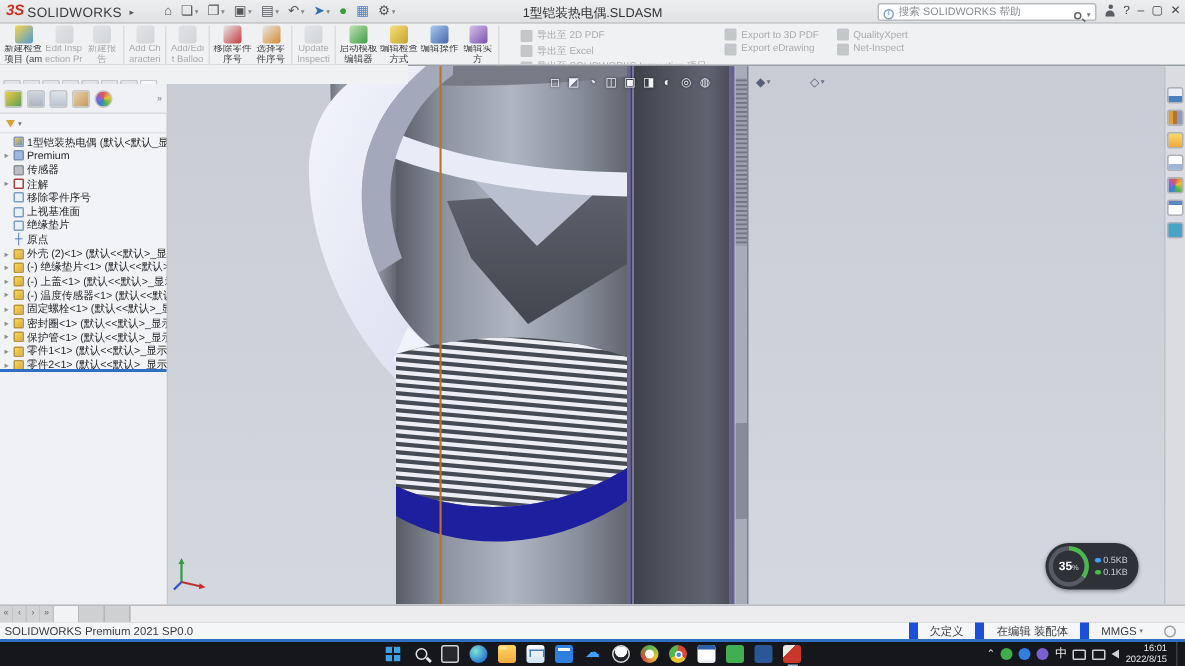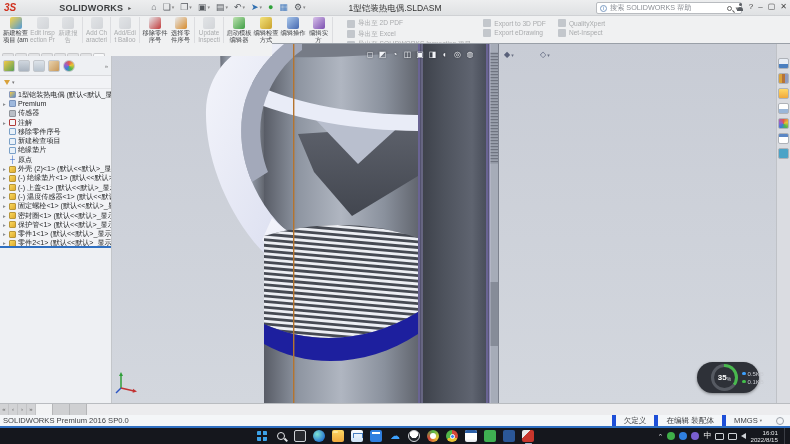--- a/index.html
+++ b/index.html
@@ -3,30 +3,30 @@
 <meta charset="utf-8">
 <style>
 *{margin:0;padding:0;box-sizing:border-box;}
 html,body{background:#9aa0a8;}
 body{position:relative;width:790px;height:444px;overflow:hidden;font-family:"Liberation Sans",sans-serif;cursor:default;}
 
 
 #titlebar{position:absolute;left:0;top:0;width:790px;height:16px;background:linear-gradient(#edeeef,#dfe1e3);border-bottom:1px solid #cfd1d4;display:flex;align-items:center;z-index:10;}
 .logo{display:flex;align-items:center;gap:2px;padding-left:4px;}
 .logo .mark{color:#d0301d;font-weight:bold;font-style:italic;font-size:10px;line-height:1;}
-.logo .brand{font-size:9px;font-weight:bold;color:#3a3c3e;letter-spacing:.2px;margin-left:41px;}
+.logo .brand{font-size:9px;font-weight:normal;color:#3a3c3e;letter-spacing:.2px;}
 .logo .flyout{font-size:6px;color:#555;margin-left:3px;}
 .qat{display:flex;align-items:center;gap:6px;margin-left:20px;}
 .qicon{font-size:9px;color:#53575c;line-height:1;}
 .qicon.caret::after{content:"▾";font-size:5px;color:#888;margin-left:1px;vertical-align:1px;}
 .i-rebuild{color:#2fa23a;}
 .i-display{color:#4a7fc0;}
 .i-select{color:#2f6fb0;}
 #win-title{position:absolute;left:50%;top:3px;transform:translateX(-50%);font-size:8.5px;color:#333;white-space:nowrap;}
-.searchbox{position:absolute;right:48px;top:2px;width:146px;height:12px;background:#fff;border:1px solid #b9bcc0;border-radius:2px;display:flex;align-items:center;gap:3px;padding:0 3px;font-size:7.2px;color:#8a8e94;white-space:nowrap;}
+.searchbox{position:absolute;right:59px;top:2px;width:146px;height:12px;background:#fff;border:1px solid #b9bcc0;border-radius:2px;display:flex;align-items:flex-end;gap:3px;padding:0 3px;font-size:7.2px;color:#8a8e94;white-space:nowrap;}
 .sb-badge{width:7px;height:7px;border-radius:50%;border:1px solid #7c9cc2;color:#4a7fc0;font-size:5px;line-height:5px;text-align:center;flex:none;}
 .sb-label{flex:1;overflow:hidden;}
 .mag{width:5px;height:5px;border:1px solid #666;border-radius:50%;position:relative;flex:none;}
 .mag::after{content:"";position:absolute;left:4px;top:4px;width:3px;height:1px;background:#666;transform:rotate(45deg);}
 .sb-caret{font-size:5px;color:#777;}
 .winctl{position:absolute;right:3px;top:2px;display:flex;gap:5px;align-items:center;font-size:8px;color:#444;}
 .person{width:7px;height:9px;position:relative;}
 .person::before{content:"";position:absolute;left:2px;top:0;width:3.5px;height:3.5px;border-radius:50%;background:#5a5e63;}
 .person::after{content:"";position:absolute;left:.5px;top:4.5px;width:6px;height:3.5px;border-radius:3px 3px 0 0;background:#5a5e63;}
 .wbtn{line-height:10px;}
@@ -58,21 +58,21 @@
 
 #viewport{position:absolute;left:112px;top:44px;width:664px;height:359px;background:#ccd0d8;z-index:1;overflow:hidden;}
 .hudrow{position:absolute;left:253px;top:6px;display:flex;gap:2.5px;z-index:5;}
 .hud{width:10px;height:10px;font-size:8px;line-height:10px;text-align:center;color:#f2f4f8;text-shadow:0 0 2px rgba(20,22,28,.85);}
 .hudx{position:absolute;top:6px;display:flex;gap:1px;align-items:center;color:#59617a;font-size:8px;z-index:5;}
 .hudx .car{font-size:5px;color:#6a7184;}
 #hudx1{left:392px;}
 #hudx2{left:428px;}
 .triad{position:absolute;left:2px;bottom:8px;z-index:5;}
 .bubble{position:absolute;left:585px;top:318px;width:62px;height:31px;background:#2e3138;border-radius:16px;box-shadow:0 1px 3px rgba(0,0,0,.4);display:flex;align-items:center;z-index:5;}
-.pct{width:27px;height:27px;margin-left:14px;border-radius:50%;background:conic-gradient(var(--c-gauge) 0 35%,#565a62 35% 100%);position:relative;flex:none;}
+.pct{width:27px;height:27px;margin-left:2px;border-radius:50%;background:conic-gradient(var(--c-gauge) 0 35%,#565a62 35% 100%);position:relative;flex:none;}
 .pct::after{content:"";position:absolute;inset:3px;background:#2e3138;border-radius:50%;}
 .pct .ptxt{position:absolute;inset:0;display:flex;align-items:center;justify-content:center;font-size:8px;font-weight:bold;color:#fff;z-index:1;}
 .pct .punit{font-size:5px;font-weight:normal;color:#cfd2d8;margin-top:2px;}
 .brows{display:flex;flex-direction:column;gap:2px;margin-left:4px;}
 .brow{display:flex;align-items:center;gap:2px;font-size:6px;color:#c9ccd2;line-height:1;}
 .brow .ico{width:3.5px;height:3.5px;border-radius:50%;flex:none;}
 .i-up{background:#3da1ff;}
 .i-down{background:#43c04b;}
 
 
@@ -118,21 +118,21 @@
 
 #bottomtabs{position:absolute;left:0;top:403px;width:790px;height:12px;background:#ececee;border-top:1px solid #b9bcc0;display:flex;align-items:stretch;z-index:8;}
 .bts{width:9px;font-size:6px;color:#666;background:#d2d3d5;border-right:1px solid #c2c3c5;text-align:center;line-height:11px;flex:none;}
 .btab{font-size:7.2px;padding:0 8px;line-height:11px;background:#cfd0d2;border-right:1px solid #b5b6b8;color:#333;flex:none;}
 .btab.active{background:#f2f3f4;}
 
 
 #statusbar{position:absolute;left:0;top:415px;width:790px;height:13px;background:#f4f6f8;border-bottom:2px solid var(--c-statusLine);font-size:7.6px;color:#3d3f42;display:flex;align-items:center;z-index:8;}
 #sb-product{margin-left:3px;white-space:nowrap;}
 .sb-right{margin-left:auto;display:flex;align-items:center;height:100%;}
-.sb-item{padding:0 8px;border-left:4px solid #1d4ed8;white-space:nowrap;display:flex;align-items:center;gap:2px;height:100%;}
+.sb-item{padding:0 8px;border-left:6px solid #1d4ed8;white-space:nowrap;display:flex;align-items:center;gap:2px;height:100%;}
 .sb-caret2{font-size:4.5px;color:#777;}
 .sb-globe{width:8px;height:8px;border:1px solid #9aa0a8;border-radius:50%;margin:0 6px;flex:none;}
 
 
 #taskbar{position:absolute;left:0;top:428px;width:790px;height:16px;background:var(--c-taskbar);display:flex;align-items:center;justify-content:center;gap:7px;z-index:10;}
 .tbi{width:12px;height:12px;border-radius:2px;position:relative;flex:none;font-size:10px;line-height:12px;text-align:center;}
 .i-start{width:10px;height:10px;margin:1px;border-radius:1px;background-color:#3ca2e8;background-image:linear-gradient(0deg,transparent 44%,var(--c-taskbar) 44% 56%,transparent 56%),linear-gradient(90deg,transparent 44%,var(--c-taskbar) 44% 56%,transparent 56%);}
 .i-tbsearch{width:8px;height:8px;margin:2px;border:1.5px solid #e4e6e9;border-radius:50%;background:none;}
 .i-tbsearch::after{content:"";position:absolute;left:6px;top:6px;width:4px;height:1.5px;background:#e4e6e9;transform:rotate(45deg);}
 .i-taskview{border:1.5px solid #cfd2d6;background:rgba(255,255,255,.08);}
@@ -495,21 +495,21 @@
           <span class="lbl">注解</span>
         </div>
         <div class="trow">
           <span class="arr"></span>
           <span class="ico i-plane"></span>
           <span class="lbl">移除零件序号</span>
         </div>
         <div class="trow">
           <span class="arr"></span>
           <span class="ico i-plane"></span>
-          <span class="lbl">新建检查项目</span>
+          <span class="lbl">上视基准面</span>
         </div>
         <div class="trow">
           <span class="arr"></span>
           <span class="ico i-plane"></span>
           <span class="lbl">绝缘垫片</span>
         </div>
         <div class="trow">
           <span class="arr"></span>
           <span class="ico i-origin">┼</span>
           <span class="lbl">原点</span>
@@ -586,21 +586,21 @@
     </span>
   <span style="display:flex;">
 
   <span class="btab active"></span>
       <span class="btab"></span>
       <span class="btab"></span>
     </span>
 </div>
 
 <div id="statusbar">
-  <span id="sb-product">SOLIDWORKS Premium 2016 SP0.0</span>
+  <span id="sb-product">SOLIDWORKS Premium 2021 SP0.0</span>
   <span class="sb-right">
     <span class="sb-item">欠定义</span>
     <span class="sb-item">在编辑 装配体</span>
     <span class="sb-item">
         <span>MMGS</span>
         <span class="sb-caret2">▾</span>
       </span>
     <span class="sb-globe"></span>
   </span>
 </div>

